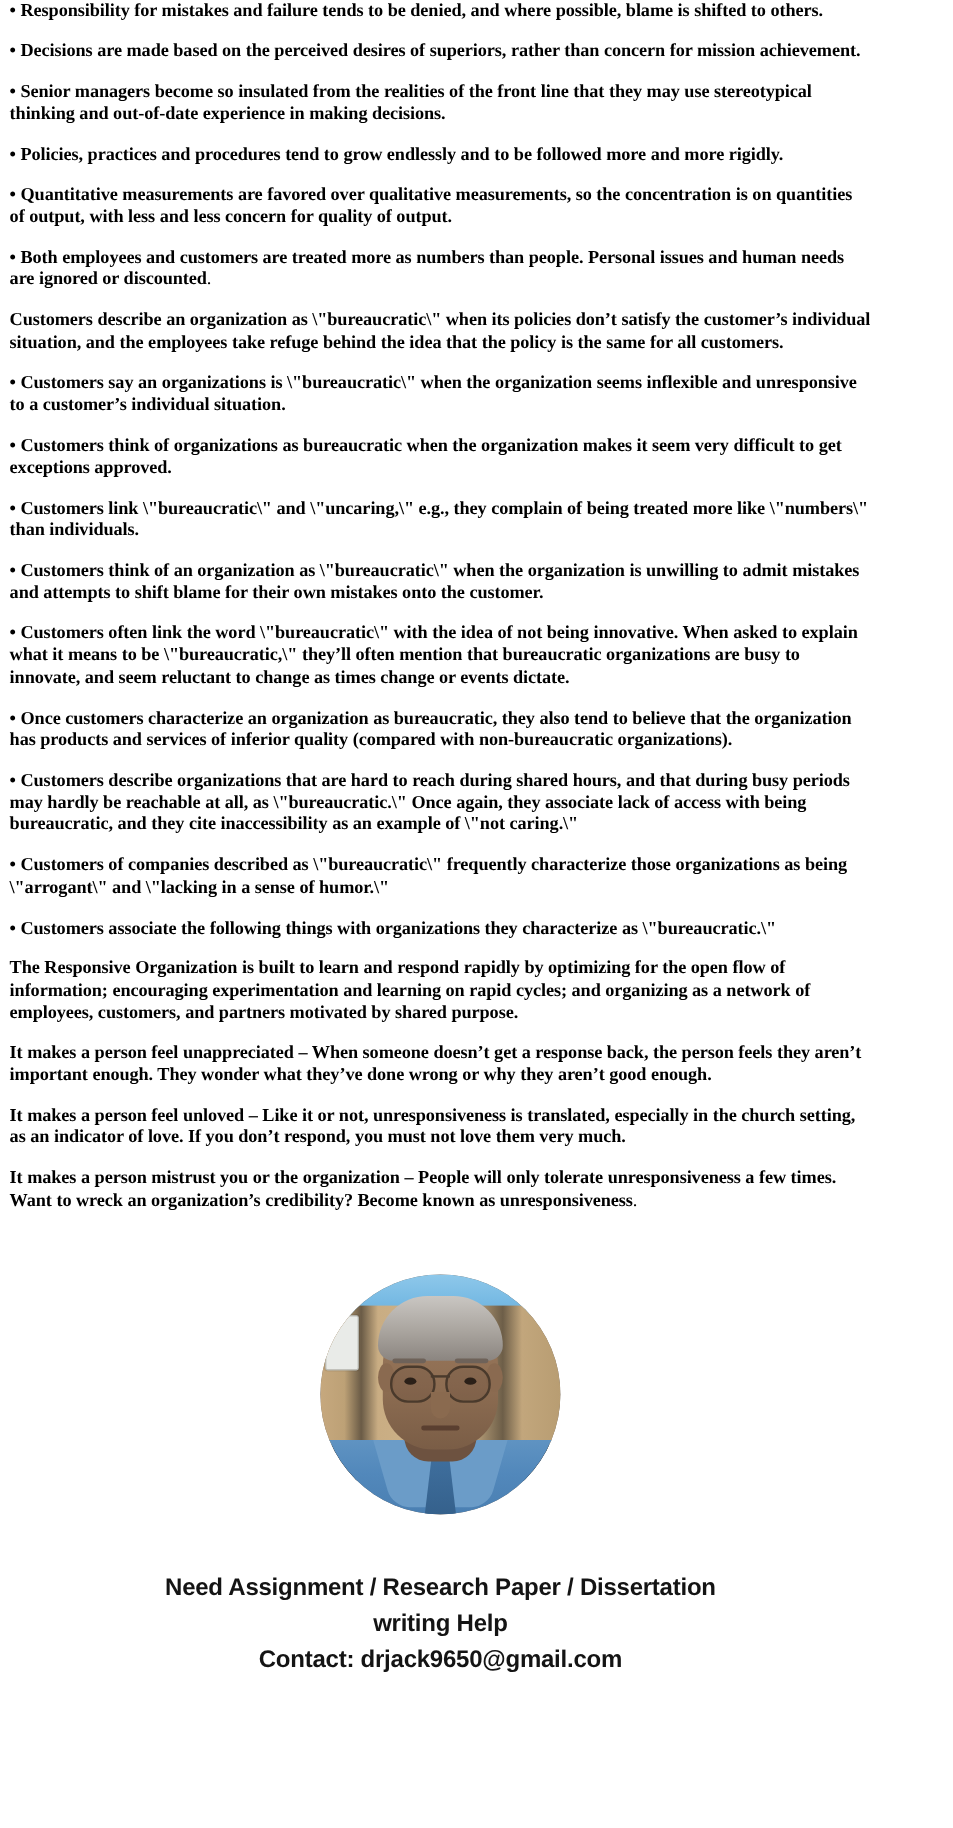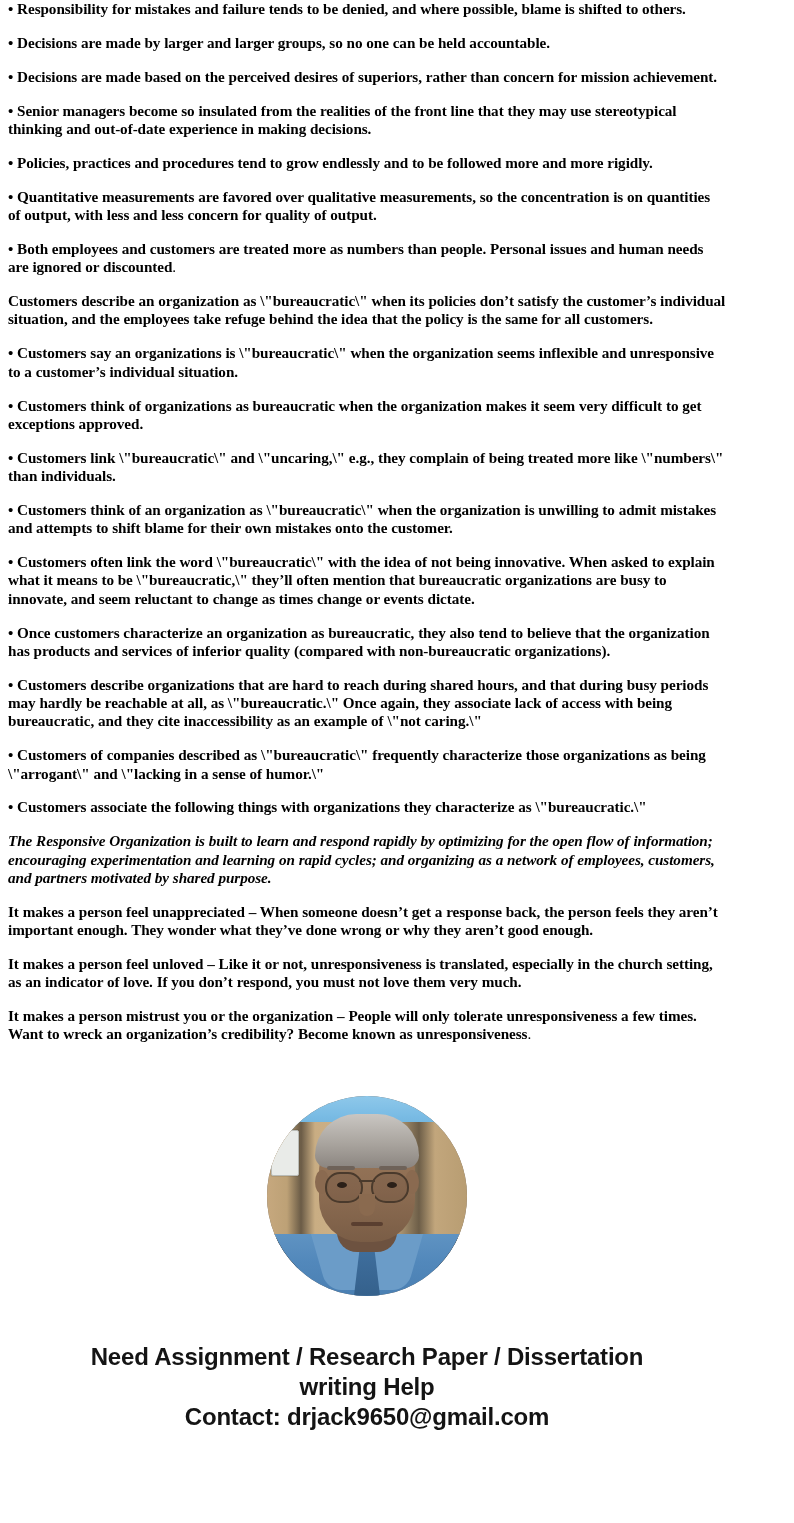--- a/index.html
+++ b/index.html
@@ -28,21 +28,20 @@
     line-height: 18.3px;
     letter-spacing: -0.07px;
     margin: 0 0 15.6px 0;
     text-align: left;
     word-spacing: 0.1px;
   }
   .para:first-child {
     margin-top: 0;
   }
   .para.italic {
-    font-style: italic;
   }
   .para .soft {
     font-weight: normal;
   }
   
   .portrait-wrap {
     display: flex;
     justify-content: center;
     align-items: center;
     margin-top: 52px;
@@ -227,37 +226,36 @@
     border-radius: 3px;
   }
   
   .footer {
     margin-top: 46px;
     text-align: center;
     font-family: "Liberation Sans", "DejaVu Sans", sans-serif;
     font-weight: bold;
     color: #141414;
     line-height: 30px;
-    font-size: 24px;
+    font-size: 20px;
     letter-spacing: -0.2px;
   }
   .footer .line {
     display: block;
   }
 </style>
 </head>
 <body>
 
 <div class="page">
 
   <div>
 
     <p class="para">• Responsibility for mistakes and failure tends to be denied, and where possible, blame is shifted to others.</p>
 
-    <p class="para">• Decisions are made by larger and larger groups, so no one can be held accountable.</p>
 
     <p class="para">• Decisions are made based on the perceived desires of superiors, rather than concern for mission achievement.</p>
 
     <p class="para">• Senior managers become so insulated from the realities of the front line that they may use stereotypical thinking and out-of-date experience in making decisions.</p>
 
     <p class="para">• Policies, practices and procedures tend to grow endlessly and to be followed more and more rigidly.</p>
 
     <p class="para">• Quantitative measurements are favored over qualitative measurements, so the concentration is on quantities of output, with less and less concern for quality of output.</p>
 
     <p class="para"><span>• Both employees and customers are treated more as numbers than people. Personal issues and human needs are ignored or discounted</span><span class="soft">.</span></p>

